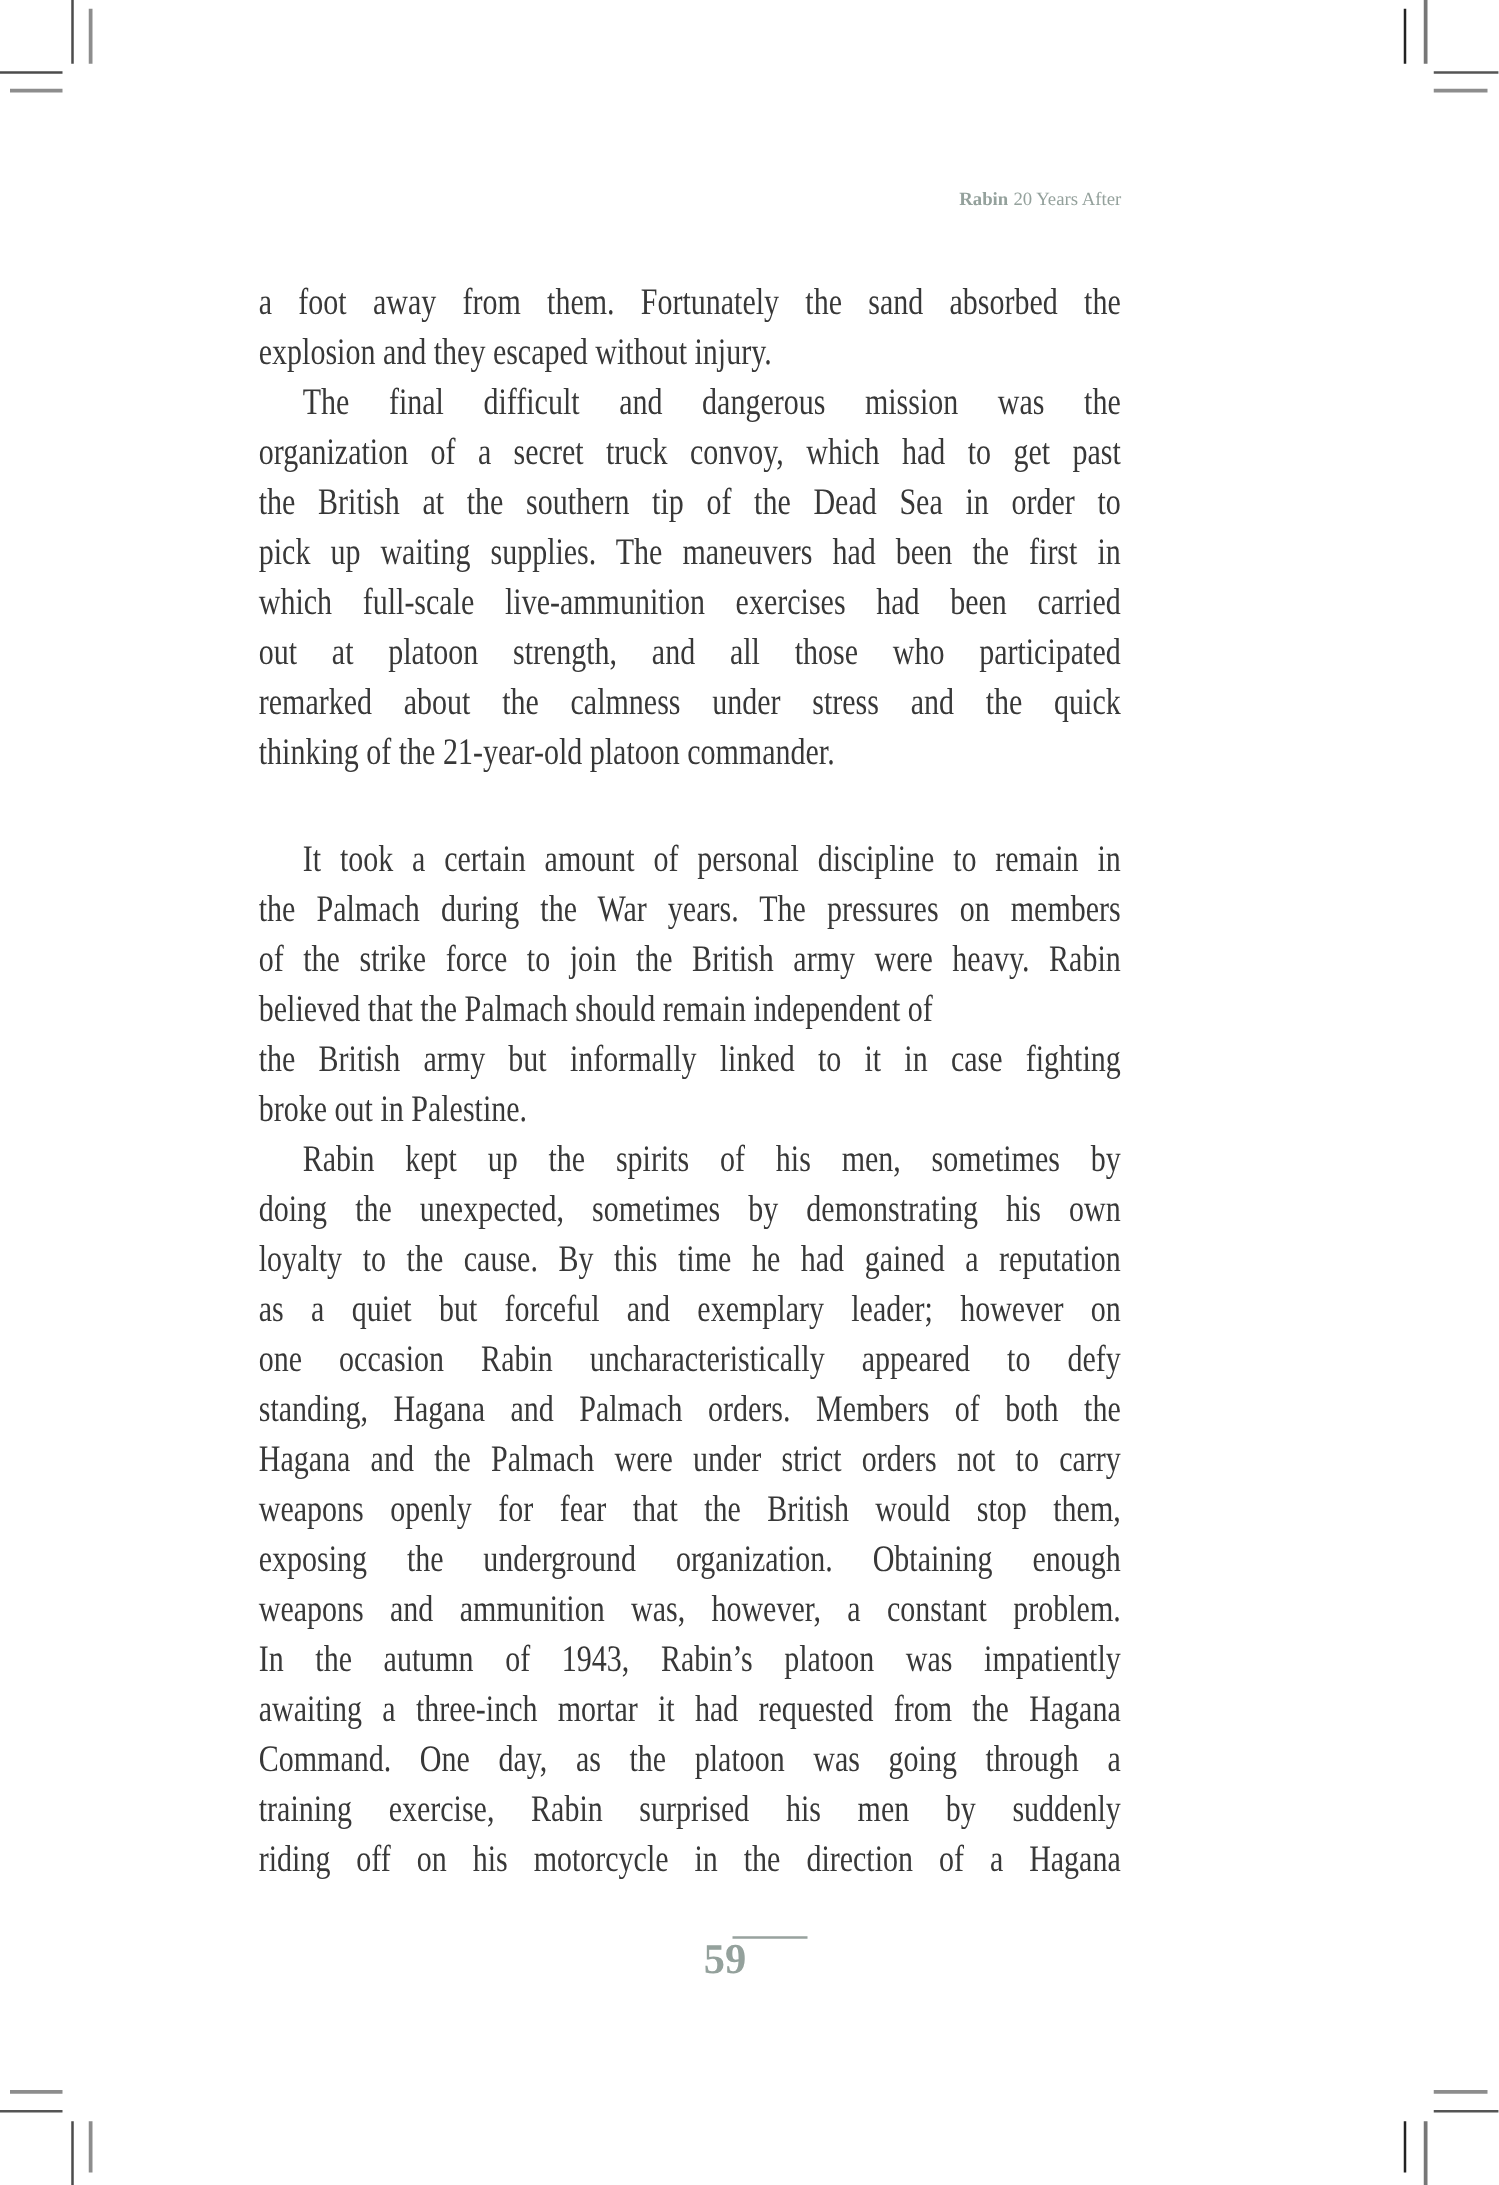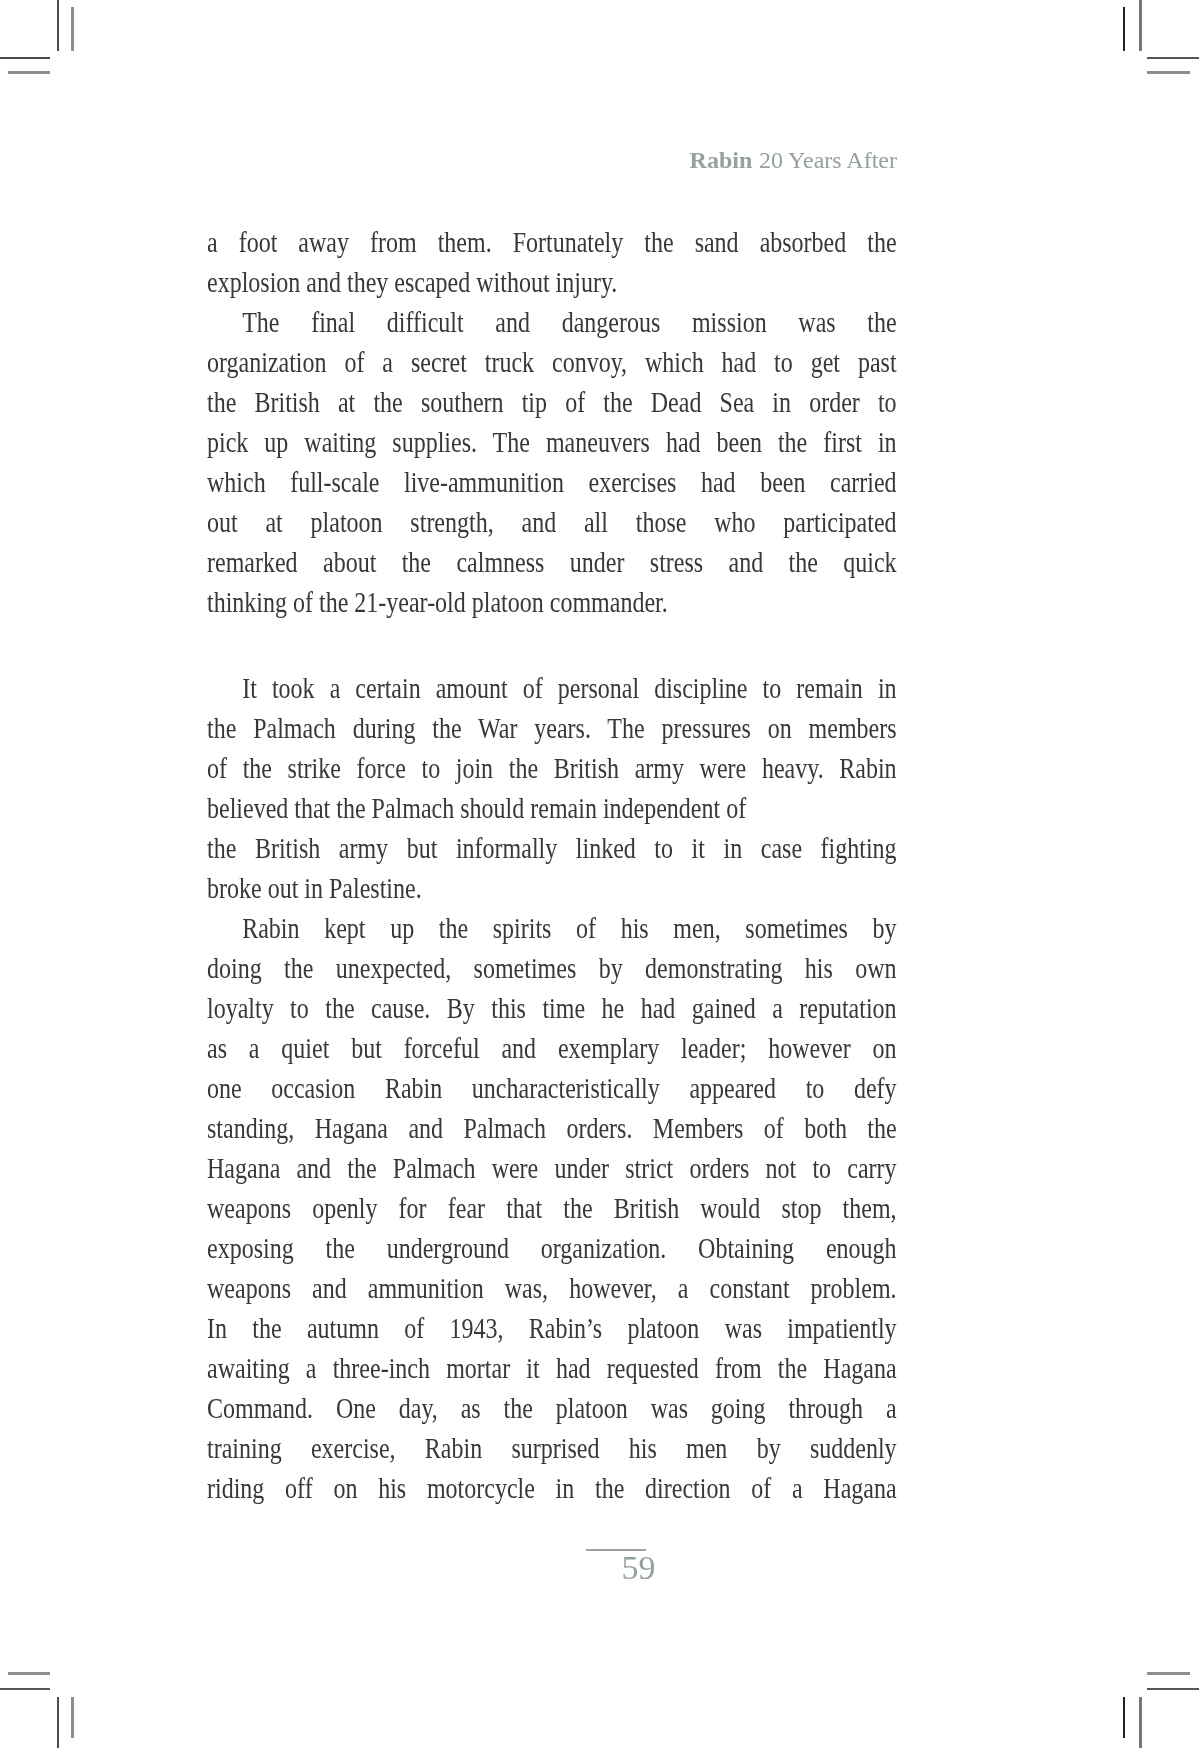--- a/index.html
+++ b/index.html
@@ -20,21 +20,21 @@
   .cm {
     position: absolute;
     display: block;
   }
 
   
   .running-header {
     position: absolute;
     top: 147px;
     right: 302px;
-    font-size: 24px;
+    font-size: 15px;
     line-height: 26px;
     color: var(--accent, #94a19c);
     white-space: nowrap;
   }
   .rh-bold { font-weight: bold; }
   .rh-rest { margin-left: 0.28em; }
 
   
   .text-block {
     position: absolute;
@@ -63,27 +63,28 @@
   .folio-rule {
     position: absolute;
     left: 586px;
     top: 1549px;
     width: 60px;
     height: 2px;
     background: #98a29e;
   }
   .folio {
     position: absolute;
-    left: 586px;
+    left: 563px;
     top: 1548px;
     width: 105px;
-    text-align: center;
+    text-align: left;
     font-size: 34px;
     line-height: 1.2;
     color: var(--accent, #94a19c);
+    font-weight: bold;
   }
 </style>
 </head>
 <body>
 
 <div class="sheet">
 
   <div>
 
     <i class="cm" style="left:57px;top:0;width:2px;height:51px;background:#4c4c4c"></i>

